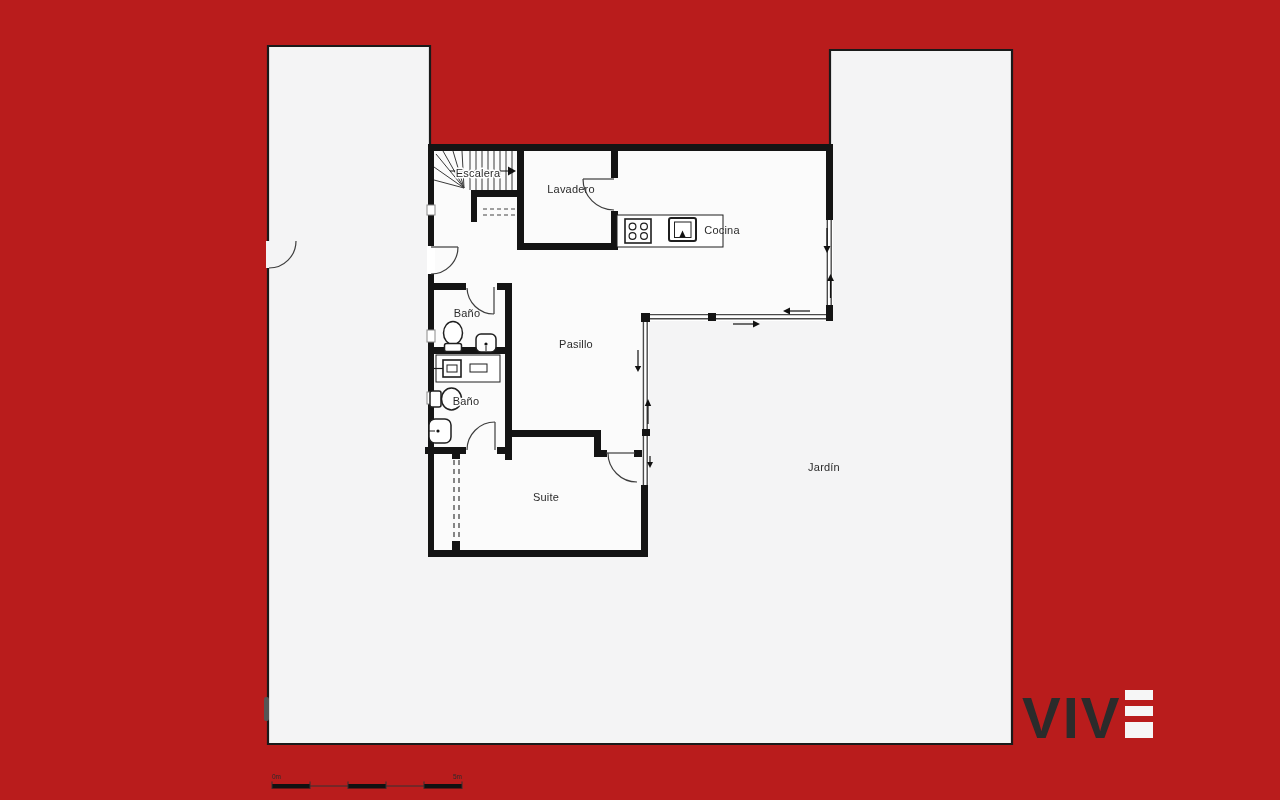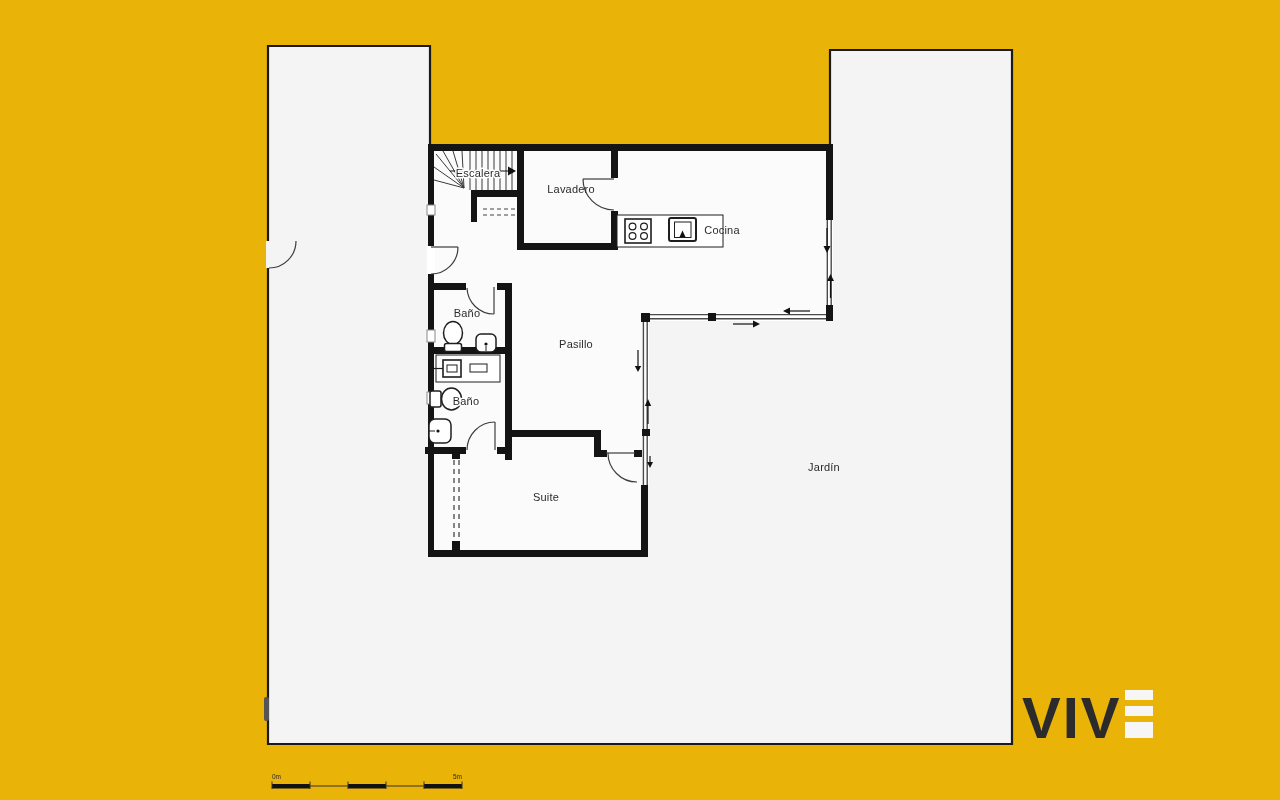--- a/index.html
+++ b/index.html
@@ -1,16 +1,16 @@
 <!DOCTYPE html>
 <html><head>
 <meta charset="utf-8">
 <style>
   html,body{margin:0;padding:0;background:#ffffff;}
-  .stage{position:relative;width:1280px;height:800px;background:#eab308;overflow:hidden;
+  .stage{position:relative;width:1280px;height:800px;background:#b91c1c;overflow:hidden;
          font-family:"Liberation Sans",sans-serif;}
   svg text{font-family:"Liberation Sans",sans-serif;fill:#2b2b2b;}
   .room-label{font-size:11px;letter-spacing:.2px;}
   .halo{paint-order:stroke;stroke:#ffffff;stroke-width:3px;stroke-linejoin:round;}
   .scale-label{font-size:6.5px;}
   .watermark{font-size:58px;font-weight:bold;letter-spacing:2px;}
 </style>
 </head>
 <body>
 

